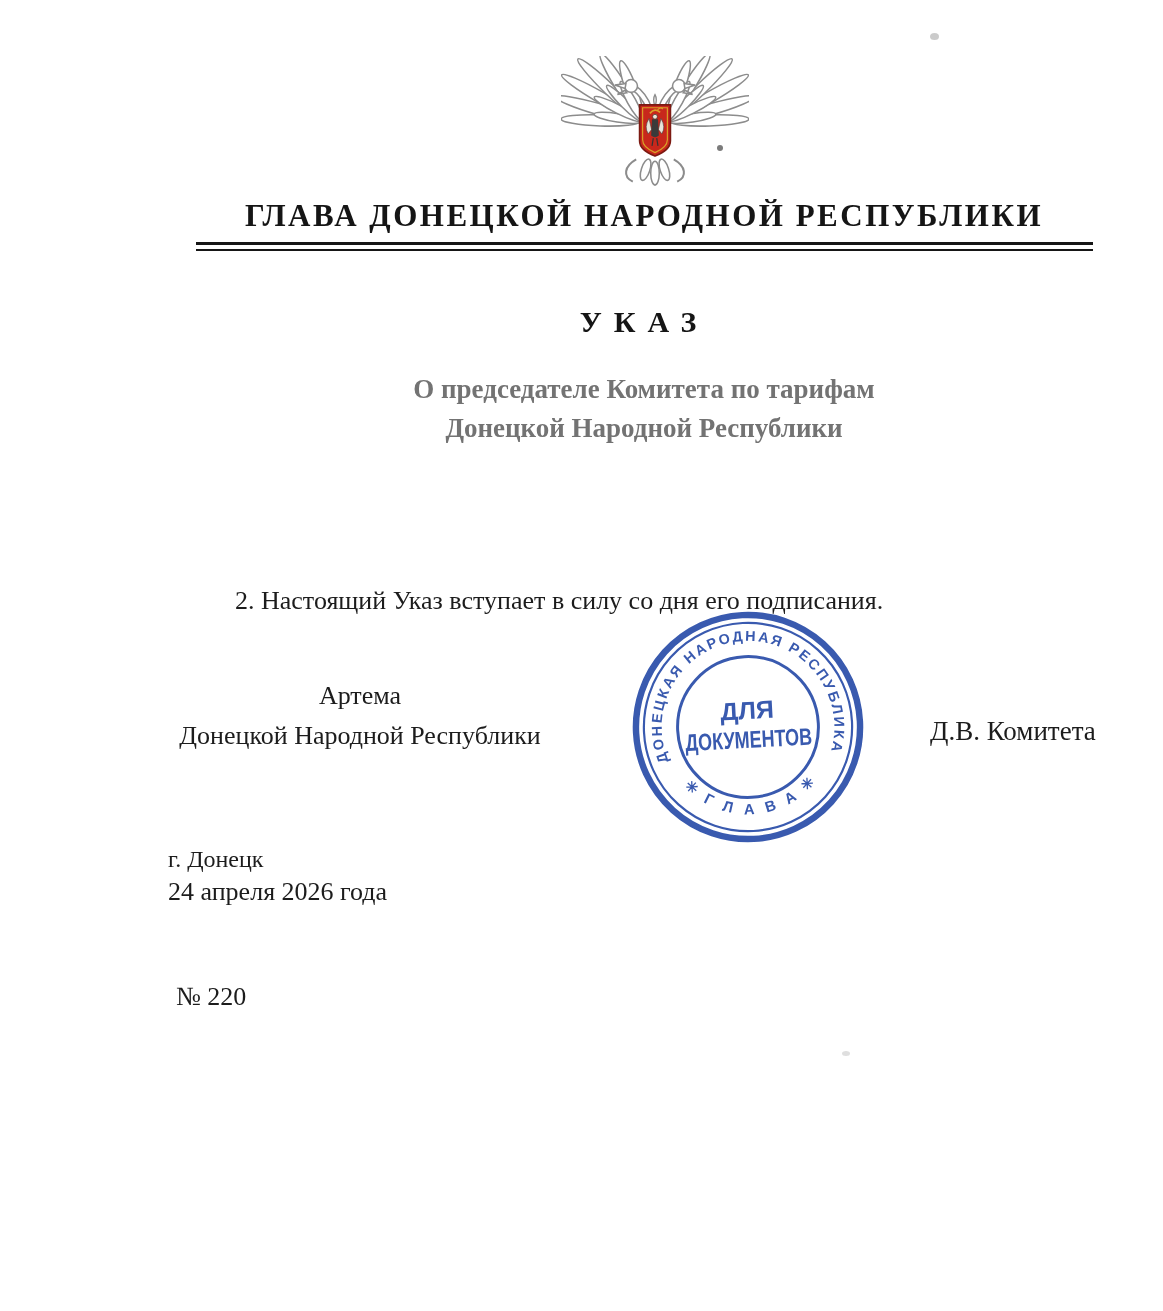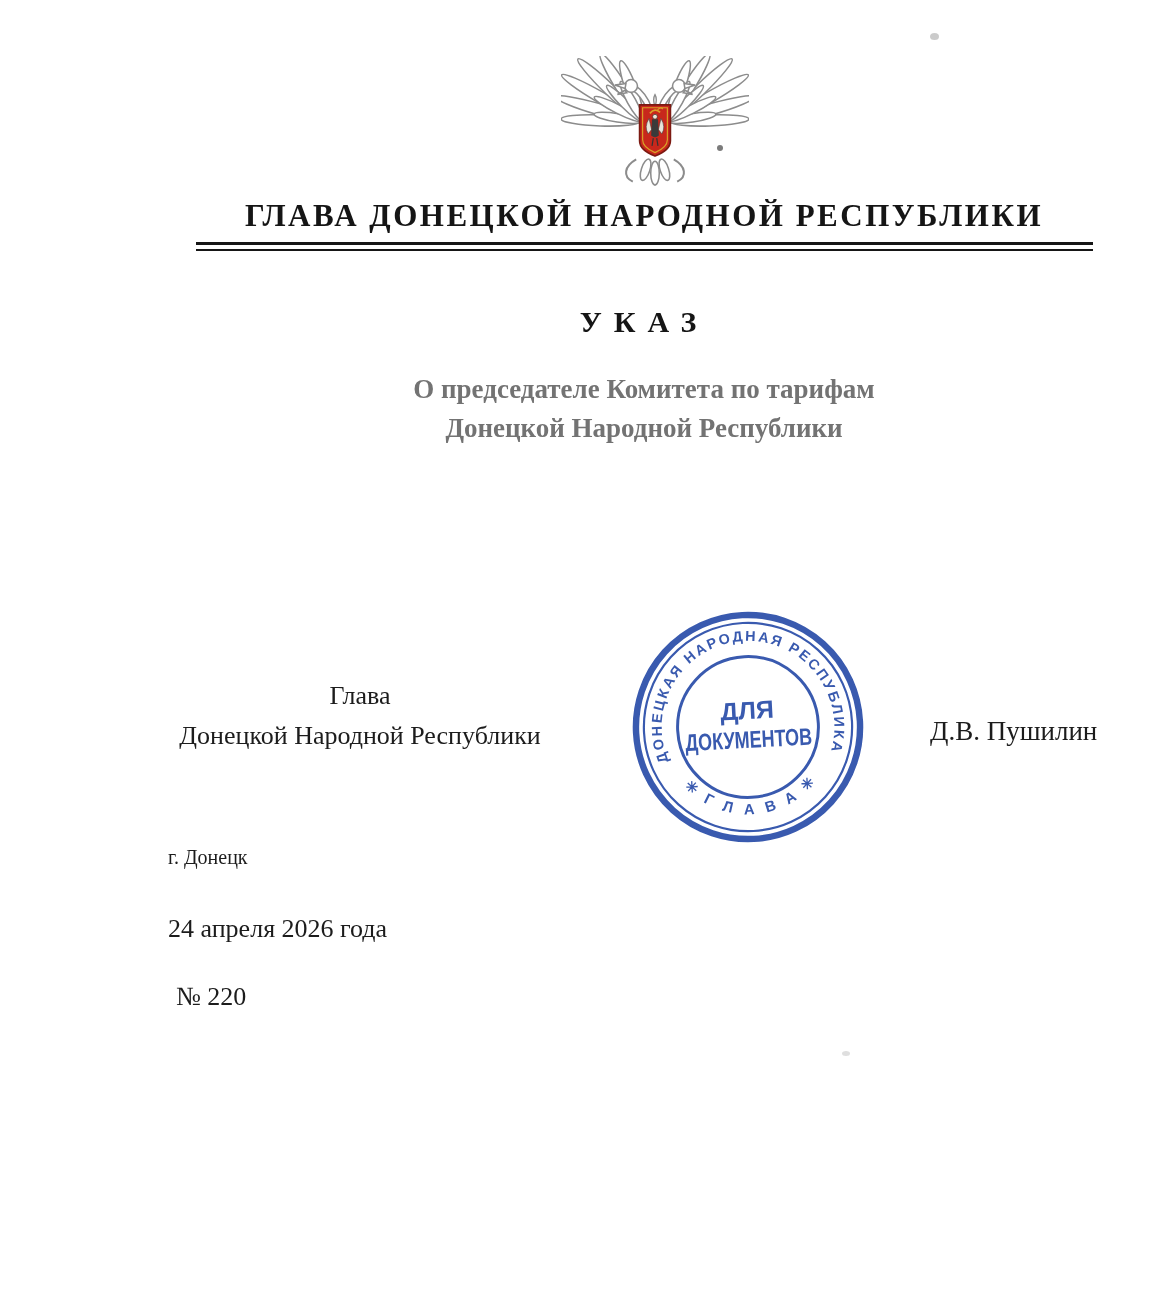--- a/index.html
+++ b/index.html
@@ -50,22 +50,22 @@
   .sign-name{
     top:716px;left:930px;width:195px;
     font-size:27px;
   }
   .stamp{
     top:608px;left:629px;width:238px;height:238px;
     transform:rotate(-3deg);
     opacity:.93;
   }
   .emblem{top:56px;left:561px;width:188px;height:142px;}
-  .place{top:846px;left:168px;font-size:20px;}
-  .date{top:914px;left:168px;font-size:26px;}
+  .place{top:846px;left:168px;font-size:24px;}
+  .date{top:877px;left:168px;font-size:26px;}
   .number{top:982px;left:176px;font-size:26px;}
   .speck{border-radius:50%;}
   .speck-1{top:33px;left:930px;width:9px;height:7px;background:#b5b5b5;opacity:.7;}
   .speck-2{top:145px;left:717px;width:6px;height:6px;background:#5a5a5a;opacity:.8;}
   .speck-3{top:1051px;left:842px;width:8px;height:5px;background:#c9c9c9;opacity:.6;}
   .stamp-ring-text{
     font-family:"Liberation Sans", sans-serif;
     font-weight:bold;font-size:14.5px;letter-spacing:2.2px;
   }
   .stamp-bottom-text{
@@ -195,26 +195,27 @@
 
   <div class="abs letterhead">ГЛАВА ДОНЕЦКОЙ НАРОДНОЙ РЕСПУБЛИКИ</div>
   <div class="abs rule"></div>
 
   <div class="abs doc-type">УКАЗ</div>
   <div class="abs subject">
     <div>О председателе Комитета по тарифам</div>
     <div>Донецкой Народной Республики</div>
   </div>
 
+  <div class="abs para para-2">2. Настоящий Указ вступает в силу со дня его подписания.</div>
 
   <div class="abs sign-title">
-    <div>Глава</div>
+    <div>Артема</div>
     <div>Донецкой Народной Республики</div>
   </div>
-  <div class="abs sign-name">Д.В. Пушилин</div>
+  <div class="abs sign-name">Д.В. Комитета</div>
 
   <svg class="abs stamp" viewBox="0 0 240 240" aria-hidden="true">
     <defs>
       <path id="arcTop" d="M 38.2 149.8 A 87 87 0 1 1 201.8 149.8" fill="none"></path>
       <path id="arcBot" d="M 43.8 164 A 88 88 0 0 0 196.2 164" fill="none"></path>
     </defs>
     <circle cx="120" cy="120" r="113" fill="none" stroke="#2b4ea9" stroke-width="6.5"></circle>
     <circle cx="120" cy="120" r="105" fill="none" stroke="#2b4ea9" stroke-width="2.2"></circle>
     <circle cx="120" cy="120" r="71" fill="none" stroke="#2b4ea9" stroke-width="3"></circle>
     <text class="stamp-ring-text" fill="#2b4ea9">

